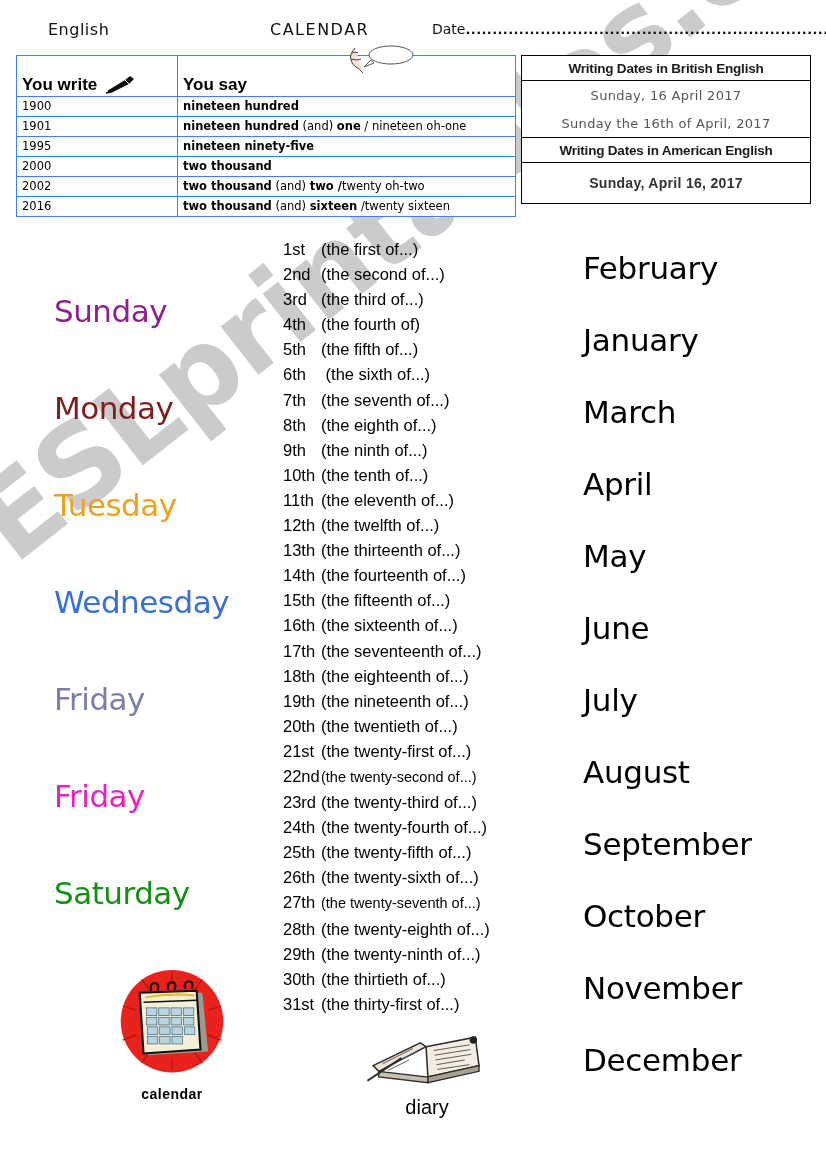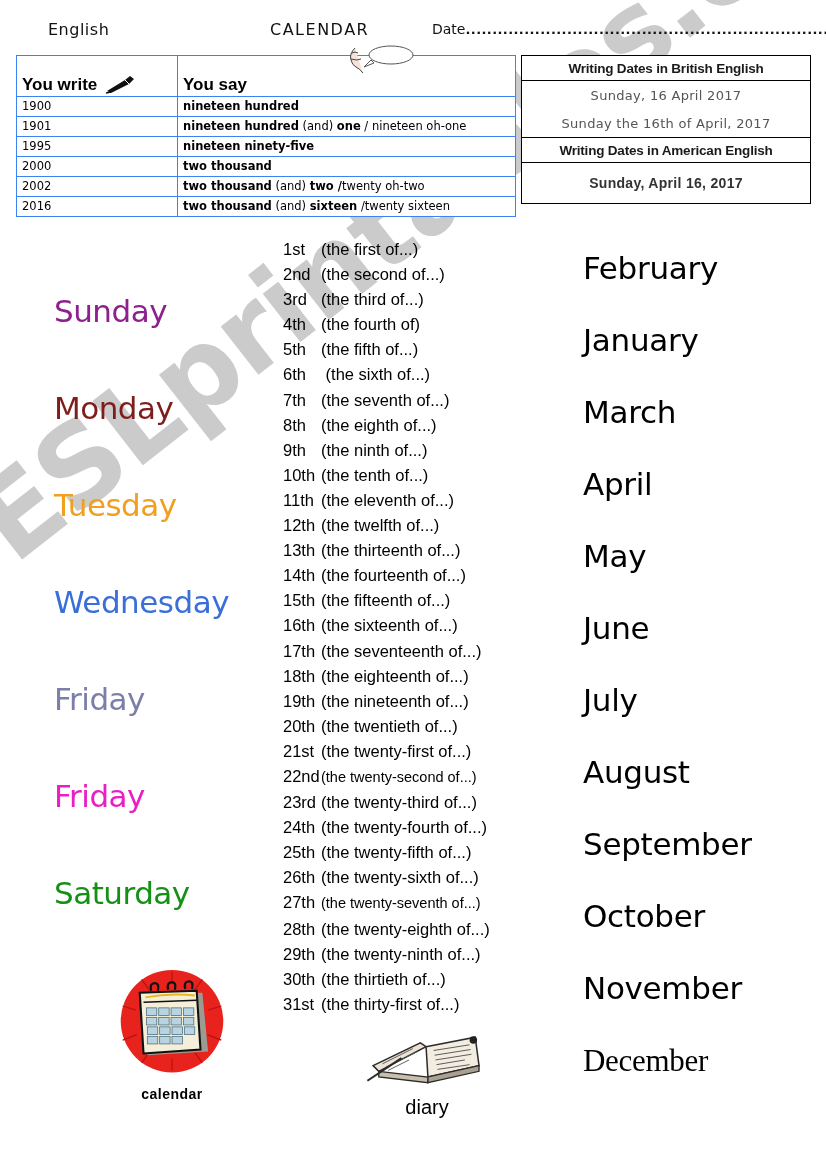--- a/index.html
+++ b/index.html
@@ -312,21 +312,21 @@
       <div class="month">January</div>
       <div class="month">March</div>
       <div class="month">April</div>
       <div class="month">May</div>
       <div class="month">June</div>
       <div class="month">July</div>
       <div class="month">August</div>
       <div class="month">September</div>
       <div class="month">October</div>
       <div class="month">November</div>
-      <div class="month" style="margin-bottom: 12px; font-family: Liberation Serif, serif;">December</div>
+      <div class="month" style="margin-bottom: 12px;">December</div>
     </div>
 
   <div class="pic-calendar">
     <span>
       <svg viewBox="0 0 120 118" width="120" height="112">
         <circle cx="60" cy="56" r="54" fill="#e8221c"></circle>
         <g stroke="#b3130f" stroke-width="1.2">
           <line x1="60" y1="56" x2="60" y2="4"></line>
             <line x1="60" y1="56" x2="92" y2="12"></line>
           <line x1="60" y1="56" x2="112" y2="40"></line>

